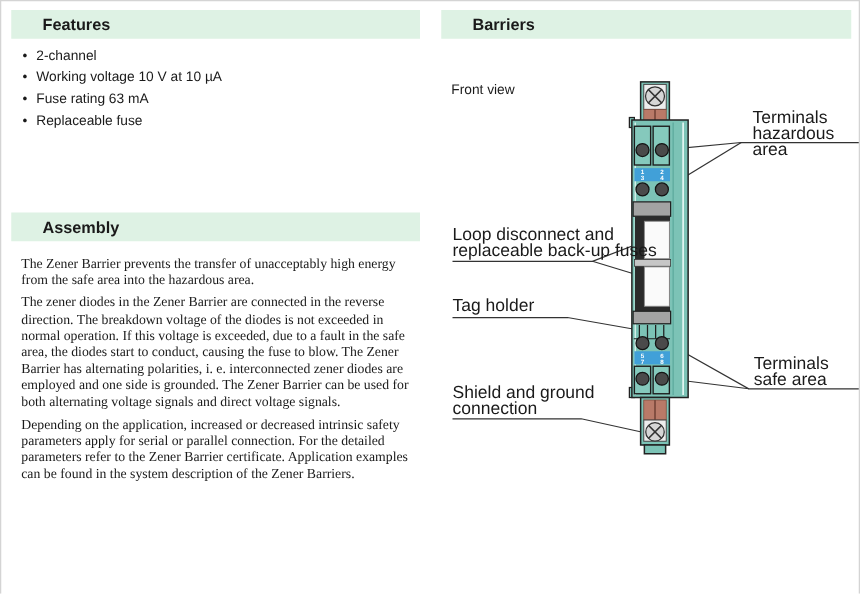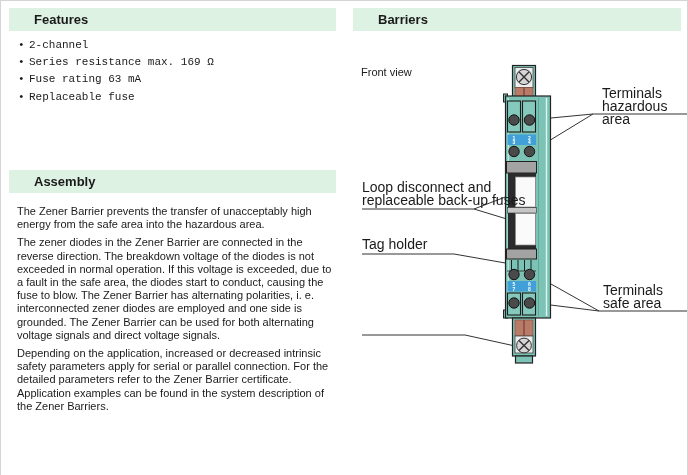--- a/index.html
+++ b/index.html
@@ -12,28 +12,28 @@
   .section-bar {
     position:absolute; height:23px; background:#def2e4;
     font-size:13px; font-weight:bold; line-height:23px; padding-left:25px;
   }
   #features-bar { left:8px; top:7px; width:327px; }
   #function-bar { left:8px; top:169px; width:327px; }
   #assembly-bar { left:352px; top:7px; width:328px; }
 
   #features-list { position:absolute; left:16px; top:36px; width:315px; list-style:none; }
   #features-list li {
-    position:relative; font-size:11px; line-height:17.2px; padding-left:12px;font-family:Liberation Mono, monospace;
+    position:relative; font-size:11px; line-height:17.2px; padding-left:12px;
   }
   #features-list li::before {
     content:"\2022"; position:absolute; left:1px; top:0; font-size:11px;
   }
 
   #function-text { position:absolute; left:16px; top:200px; width:322px; }
-  #function-text p { font-size:11px; line-height:13.2px; margin:4px 0 5px 0; }
+  #function-text p { font-size:11px; line-height:13.2px; margin:4px 0 5px 0;font-family:Liberation Serif, serif; }
 
   #assembly-diagram { position:absolute; left:352px; top:40px; width:336px; height:430px; }
   #device-svg { position:absolute; left:0; top:0; }
 
   .view-label { position:absolute; left:8px; top:25px; font-size:11px; font-weight:normal; }
   .callout {
     position:absolute; font-size:14px; line-height:13px; white-space:pre-line;
   }
   #callout-hazardous { left:249px; top:46px; }
   #callout-loop      { left:9px;   top:140px; }
@@ -47,21 +47,21 @@
 <body>
 
 <div id="page">
 
   <div class="section-bar" id="features-bar">
     <span>Features</span>
   </div>
 
   <ul id="features-list">
     <li>2-channel</li>
-    <li>Series resistance max. 169 Ω</li>
+    <li>Working voltage 10 V at 10 µA</li>
     <li>Fuse rating 63 mA</li>
     <li>Replaceable fuse</li>
   </ul>
 
   <div class="section-bar" id="function-bar">
     <span>Assembly</span>
   </div>
 
   <div id="function-text">
     <p>The Zener Barrier prevents the transfer of unacceptably high energy from the safe area into the hazardous area.</p>
@@ -171,17 +171,19 @@
       </g>
     </svg>
 
     <div class="view-label">Front view</div>
 
     <div class="callout" id="callout-hazardous">Terminals
 hazardous area</div>
     <div class="callout" id="callout-loop">Loop disconnect and
 replaceable back-up fuses</div>
     <div class="callout" id="callout-tag">Tag holder</div>
+    <div class="callout" id="callout-shield">Shield and ground
+connection</div>
     <div class="callout" id="callout-safe">Terminals
 safe area</div>
   </div>
 
 </div>
 
 </body></html>

